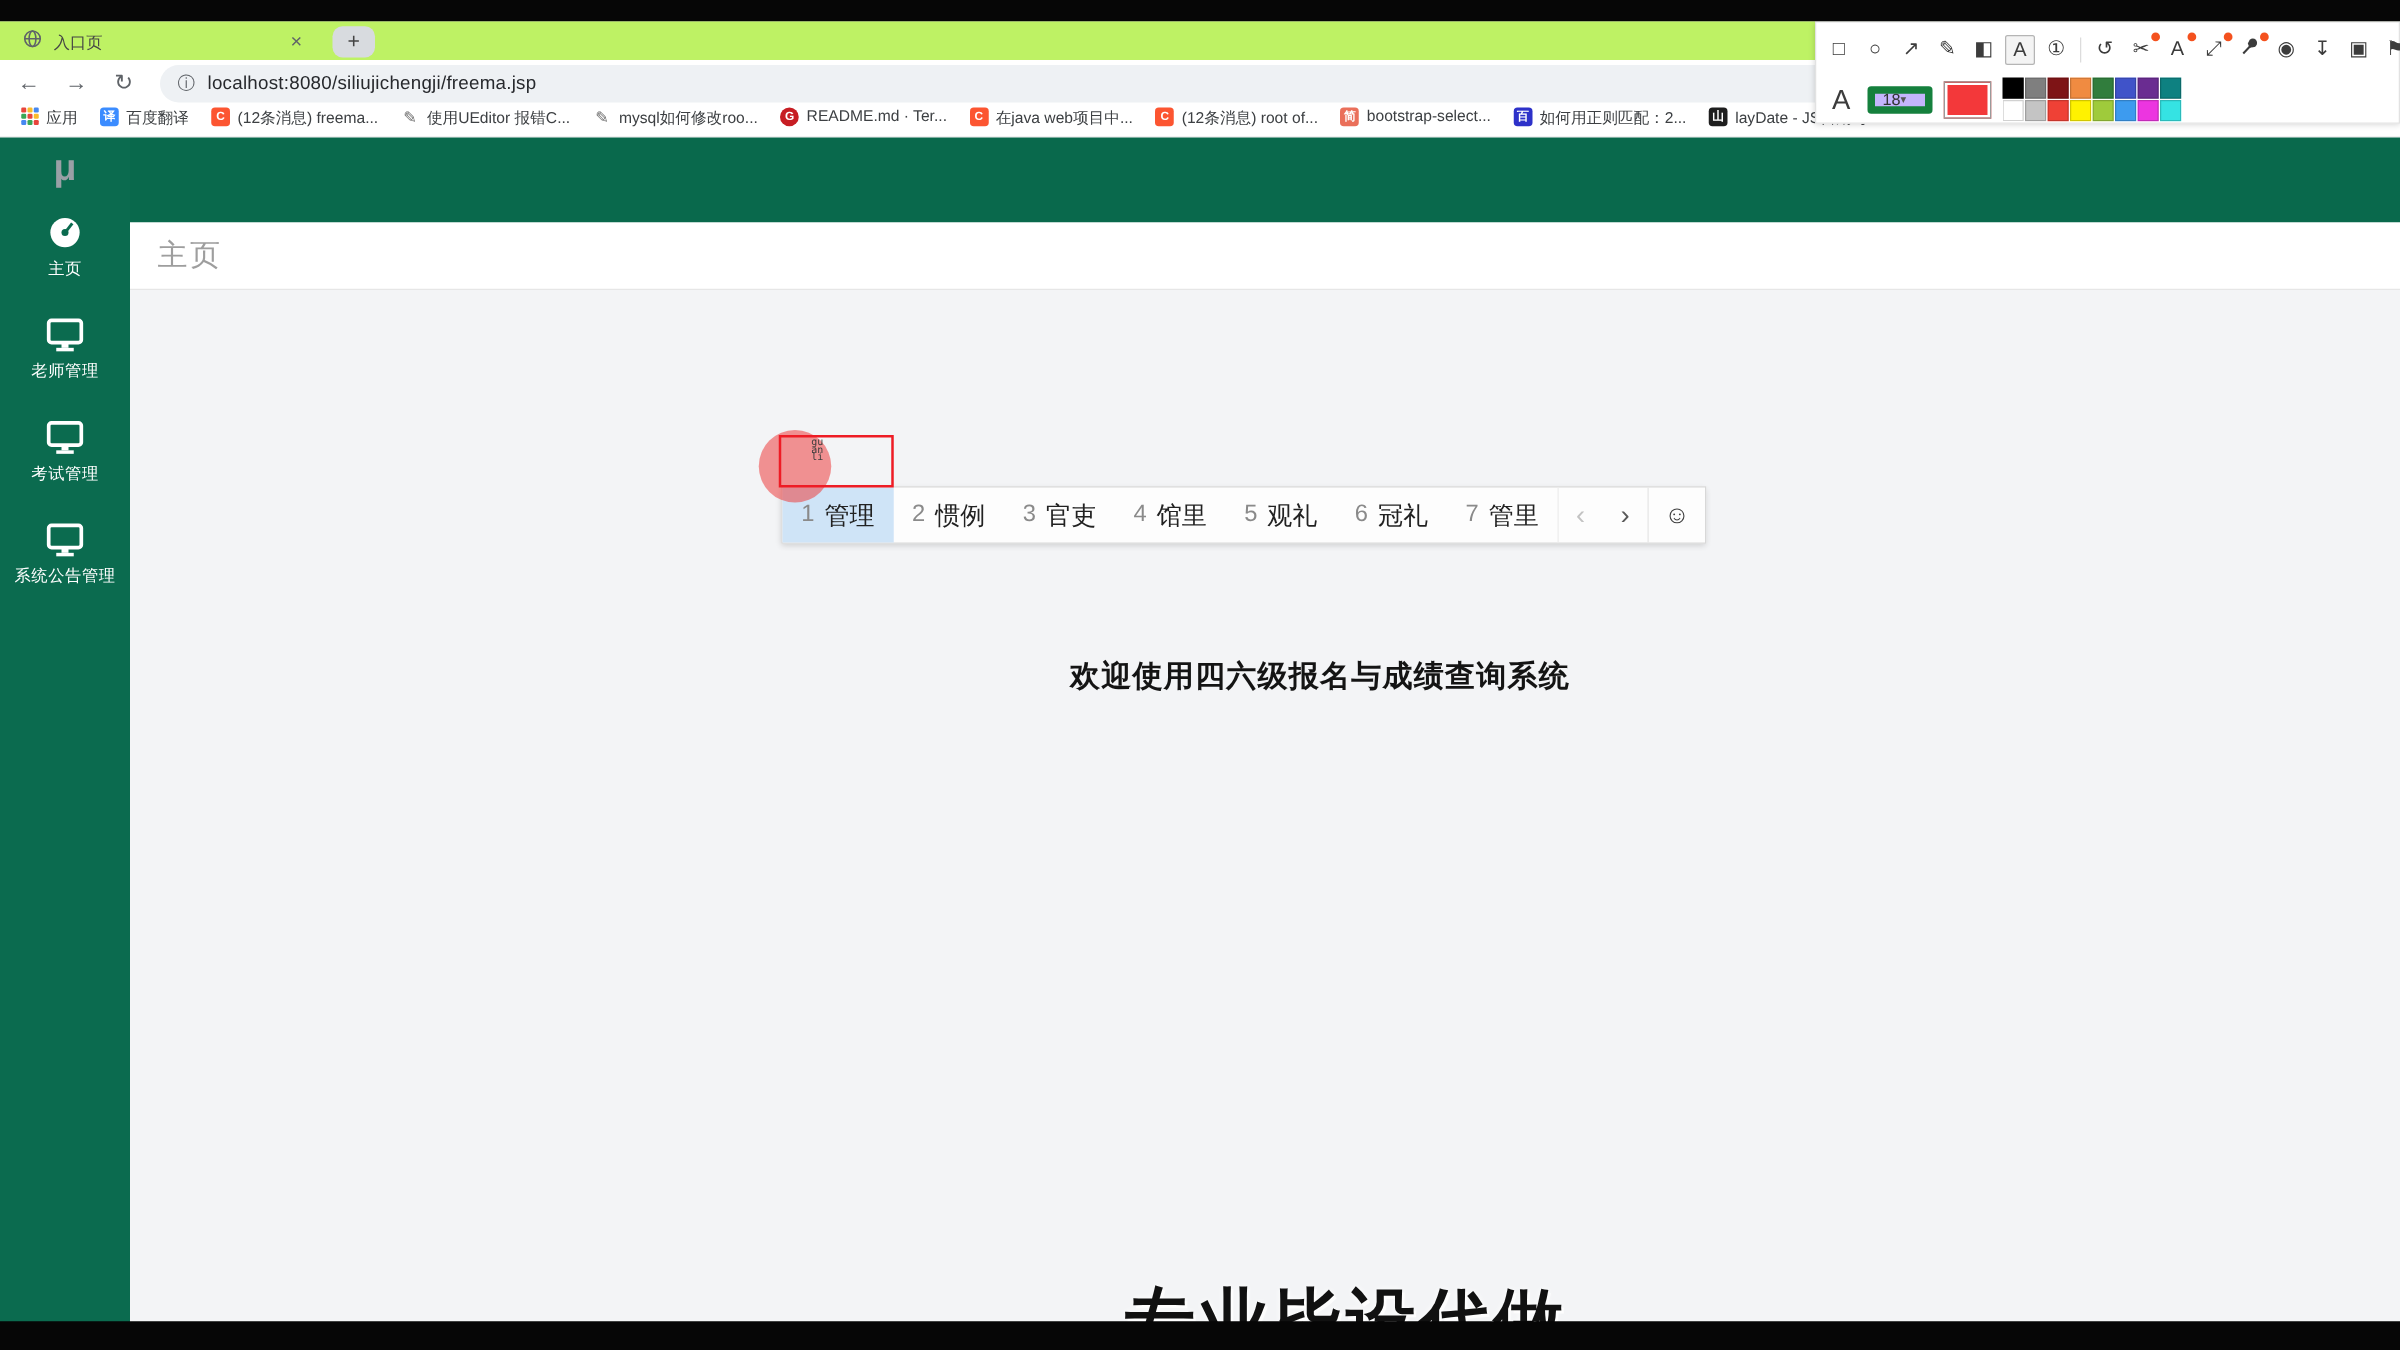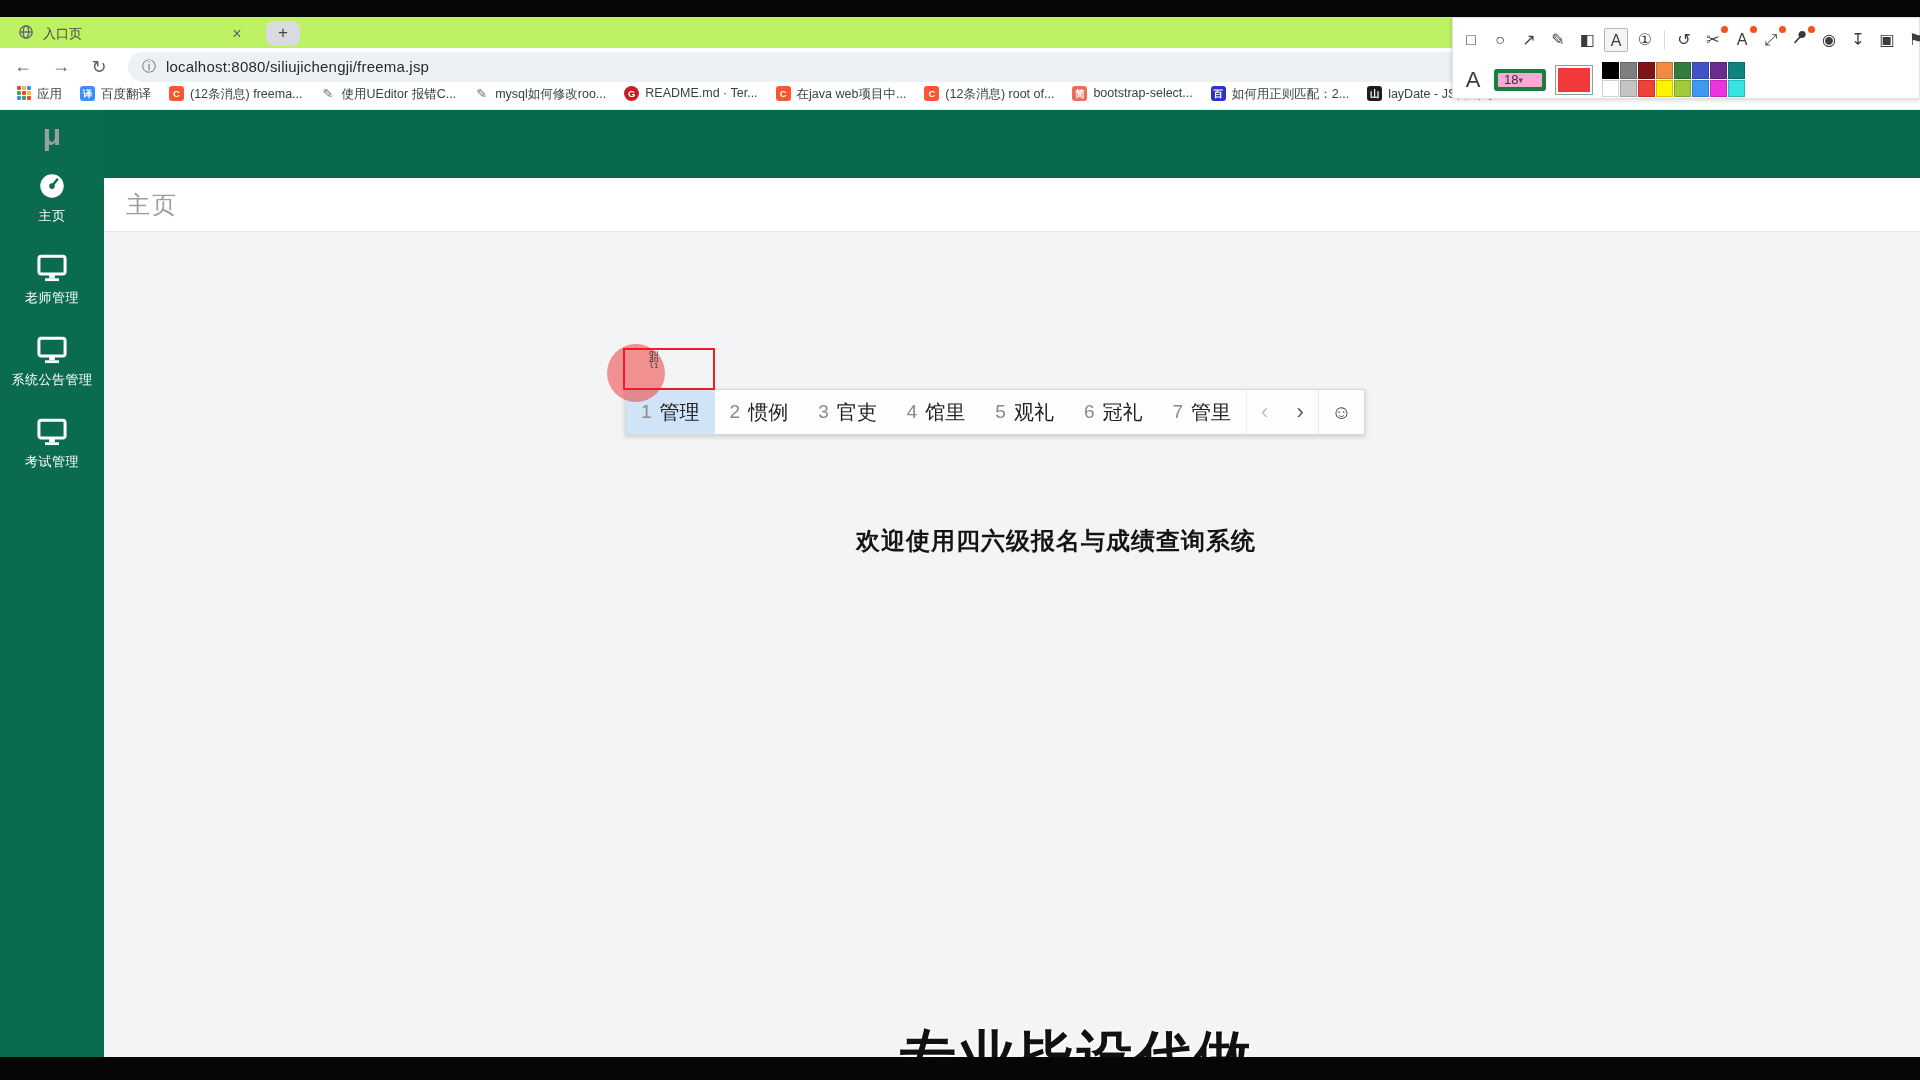--- a/index.html
+++ b/index.html
@@ -64,21 +64,21 @@
 
   
   .anno-toolbar { position:absolute; left:1452px; top:17px; width:468px; height:82px; background:#fff; border:1px solid #e2e2e2; box-shadow:0 1px 5px rgba(0,0,0,.18); z-index:60; }
   .tool-row1 { height:43px; display:flex; align-items:center; padding:0 6px; gap:5px; }
   .tool { position:relative; width:24px; height:24px; line-height:24px; text-align:center; font-size:16px; color:#3c3c3c; flex:none; }
   .tool.selected { border:1px solid #b5b5b5; background:#f4f4f4; border-radius:2px; }
   .tool .dot { position:absolute; top:-2px; right:-3px; width:7px; height:7px; background:#f4511e; border-radius:50%; }
   .tool-sep { width:1px; height:20px; background:#dcdcdc; margin:0 2px; flex:none; }
   .tool-row2 { height:37px; display:flex; align-items:center; padding:0 8px; gap:9px; }
   .a-glyph { font-size:22px; color:#3c3c3c; width:24px; text-align:center; }
-  .size-select { width:52px; height:22px; border:4px solid #15803d; border-radius:3px; display:flex; align-items:center; justify-content:flex-start; padding:0 6px; font-size:13px; color:#333; background:#f9a8d4; }
+  .size-select { width:52px; height:22px; border:6px solid #15803d; border-radius:3px; display:flex; align-items:center; justify-content:flex-start; padding:0 6px; font-size:13px; color:#333; background:#c4b5fd; }
   .size-select .arr { font-size:9px; color:#555; }
   .cur-color { width:38px; height:30px; border:1px solid #9a9a9a; box-shadow:inset 0 0 0 2px #fff; }
   .palette { display:grid; grid-template-columns:repeat(8,17px); grid-auto-rows:17px; gap:1px; }
   .swatch { box-shadow:inset 0 0 0 1px rgba(0,0,0,.18); }
 </style>
 </head>
 <body>
 
 <div class="screen">
 
@@ -176,26 +176,26 @@
             </svg></span><span class="lbl">主页</span></div>
         <div class="side-item"><span class="ic"><svg width="30" height="28" viewBox="0 0 32 30">
               <rect x="2" y="2.5" width="28" height="19" rx="2.5" fill="none" stroke="#fff" stroke-width="3.2"></rect>
               <rect x="13" y="21.5" width="6" height="4.5" fill="#fff"></rect>
               <rect x="8.5" y="26" width="15" height="3" fill="#fff"></rect>
             </svg></span><span class="lbl">老师管理</span></div>
         <div class="side-item"><span class="ic"><svg width="30" height="28" viewBox="0 0 32 30">
               <rect x="2" y="2.5" width="28" height="19" rx="2.5" fill="none" stroke="#fff" stroke-width="3.2"></rect>
               <rect x="13" y="21.5" width="6" height="4.5" fill="#fff"></rect>
               <rect x="8.5" y="26" width="15" height="3" fill="#fff"></rect>
-            </svg></span><span class="lbl">系统公告管理</span></div>
+            </svg></span><span class="lbl">考试管理</span></div>
         <div class="side-item"><span class="ic"><svg width="30" height="28" viewBox="0 0 32 30">
               <rect x="2" y="2.5" width="28" height="19" rx="2.5" fill="none" stroke="#fff" stroke-width="3.2"></rect>
               <rect x="13" y="21.5" width="6" height="4.5" fill="#fff"></rect>
               <rect x="8.5" y="26" width="15" height="3" fill="#fff"></rect>
-            </svg></span><span class="lbl">考试管理</span></div>
+            </svg></span><span class="lbl">系统公告管理</span></div>
       </div>
   </div>
 
   <div class="tabrow">
     <div class="pg-tab">主页</div>
   </div>
 
   <div class="content">
     <div class="welcome">欢迎使用四六级报名与成绩查询系统</div>
     <div class="footer-big">专业毕设代做</div>

